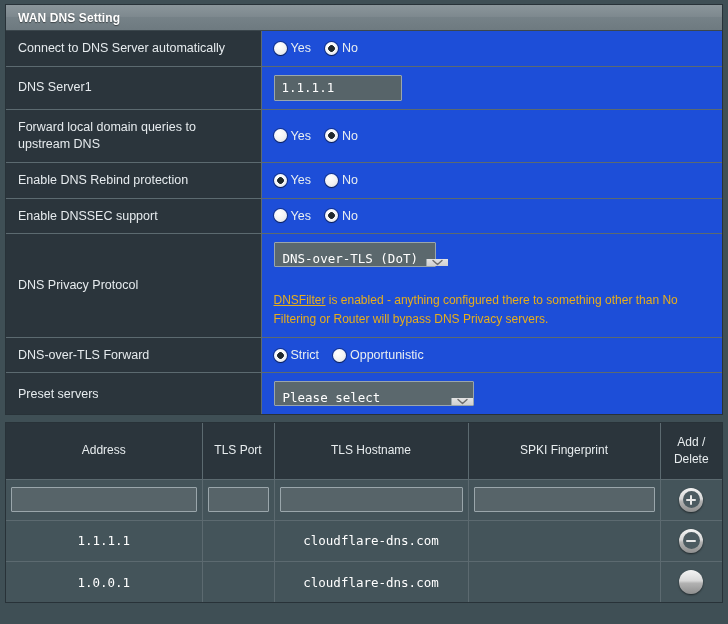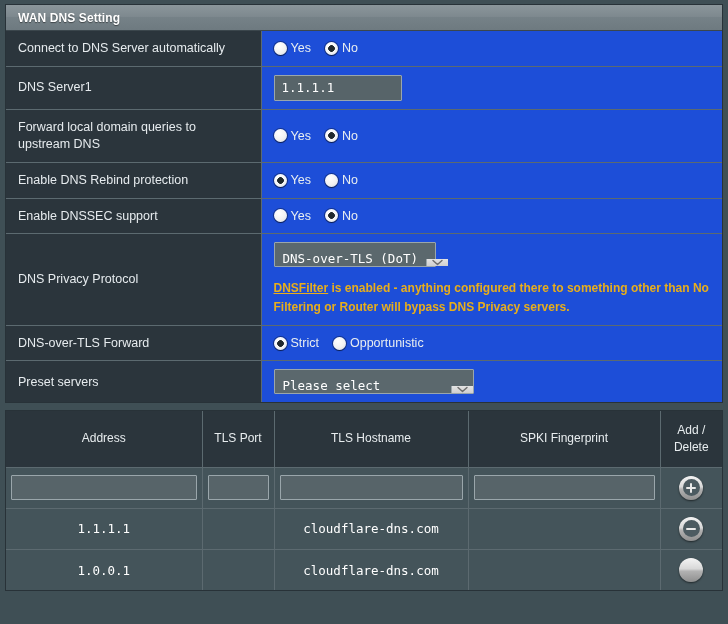--- a/index.html
+++ b/index.html
@@ -153,23 +153,22 @@
   }
   .select-arrow svg { display: block; }
   .select-protocol { width: 162px; }
   .select-preset   { width: 200px; }
 
   
   .warn-note {
     color: #e8ae1b;
     font-size: 12px;
     line-height: 1.55;
-    margin-top: 12px;
+    margin-top: 24px;
     max-width: 446px;
-    font-weight: bold;
   }
   .warn-link {
     color: #e8ae1b;
     text-decoration: underline;
     cursor: pointer;
   }
 
   
   .list-panel { margin-top: 7px; }
 

